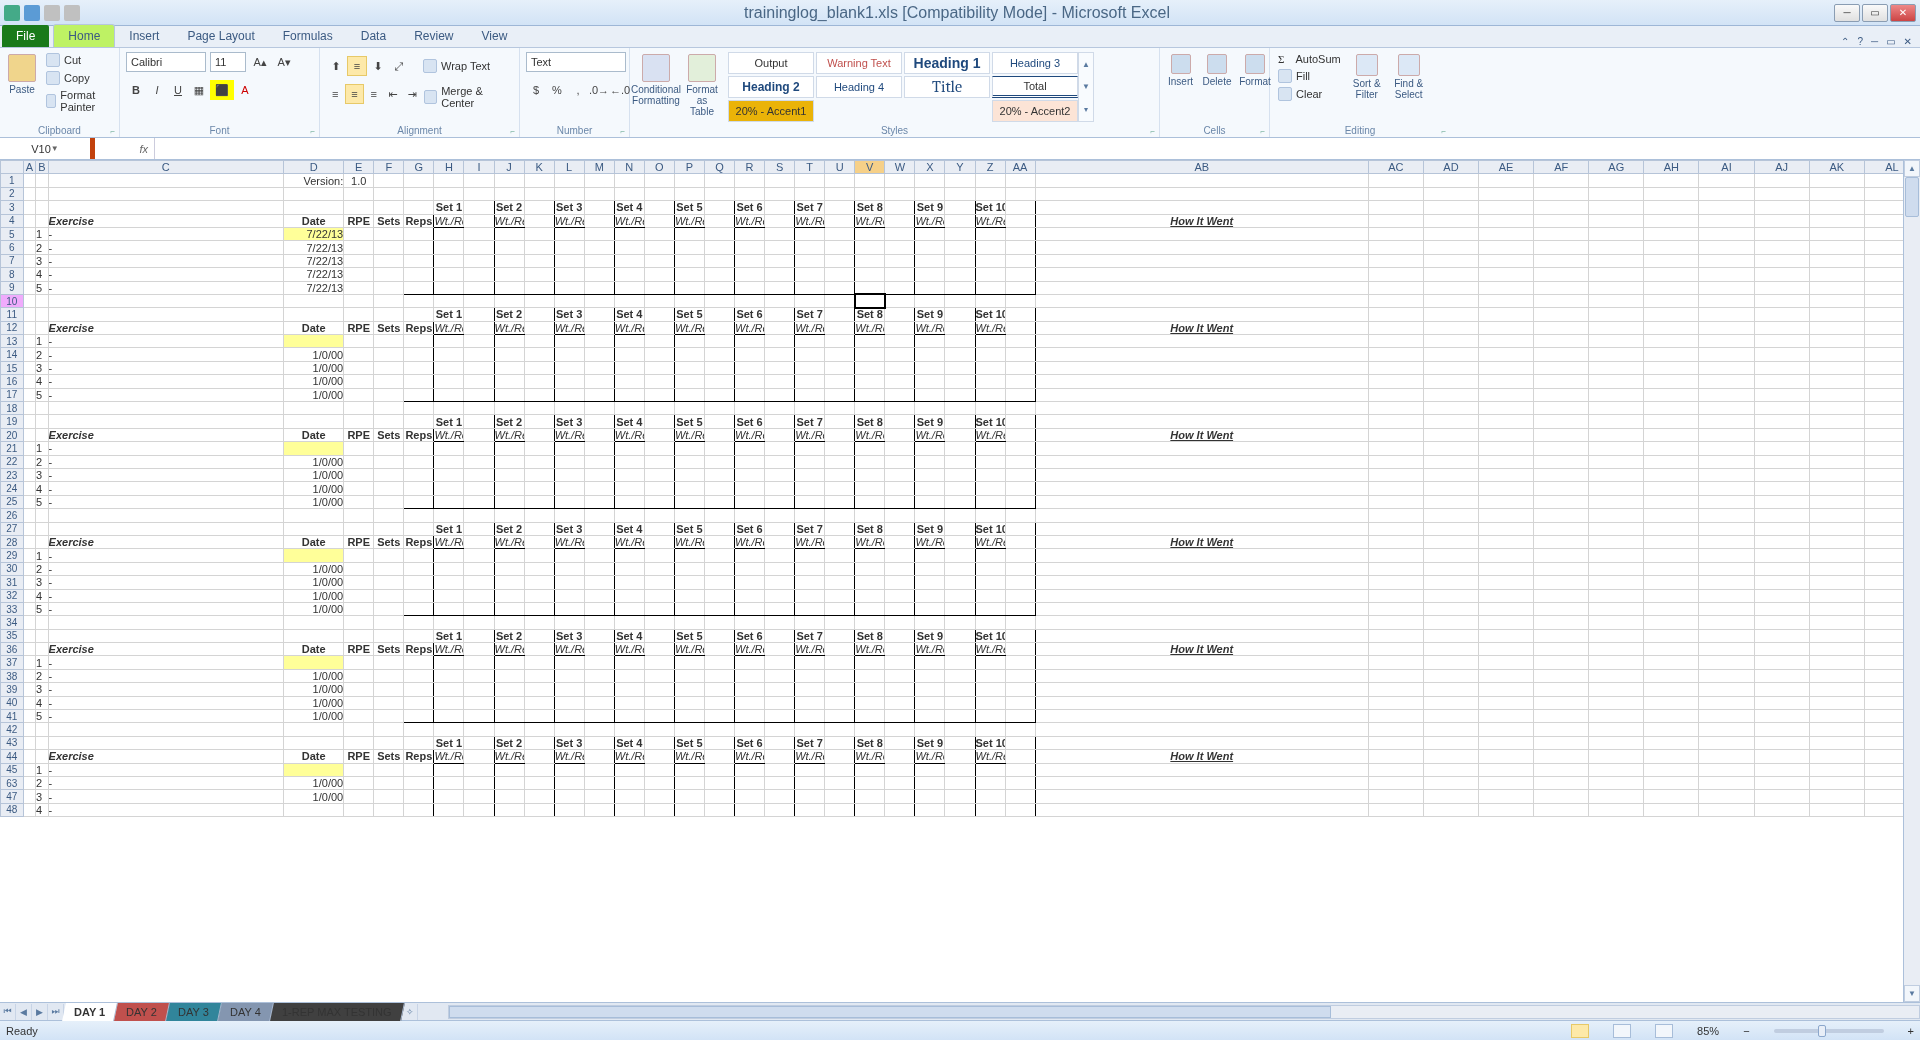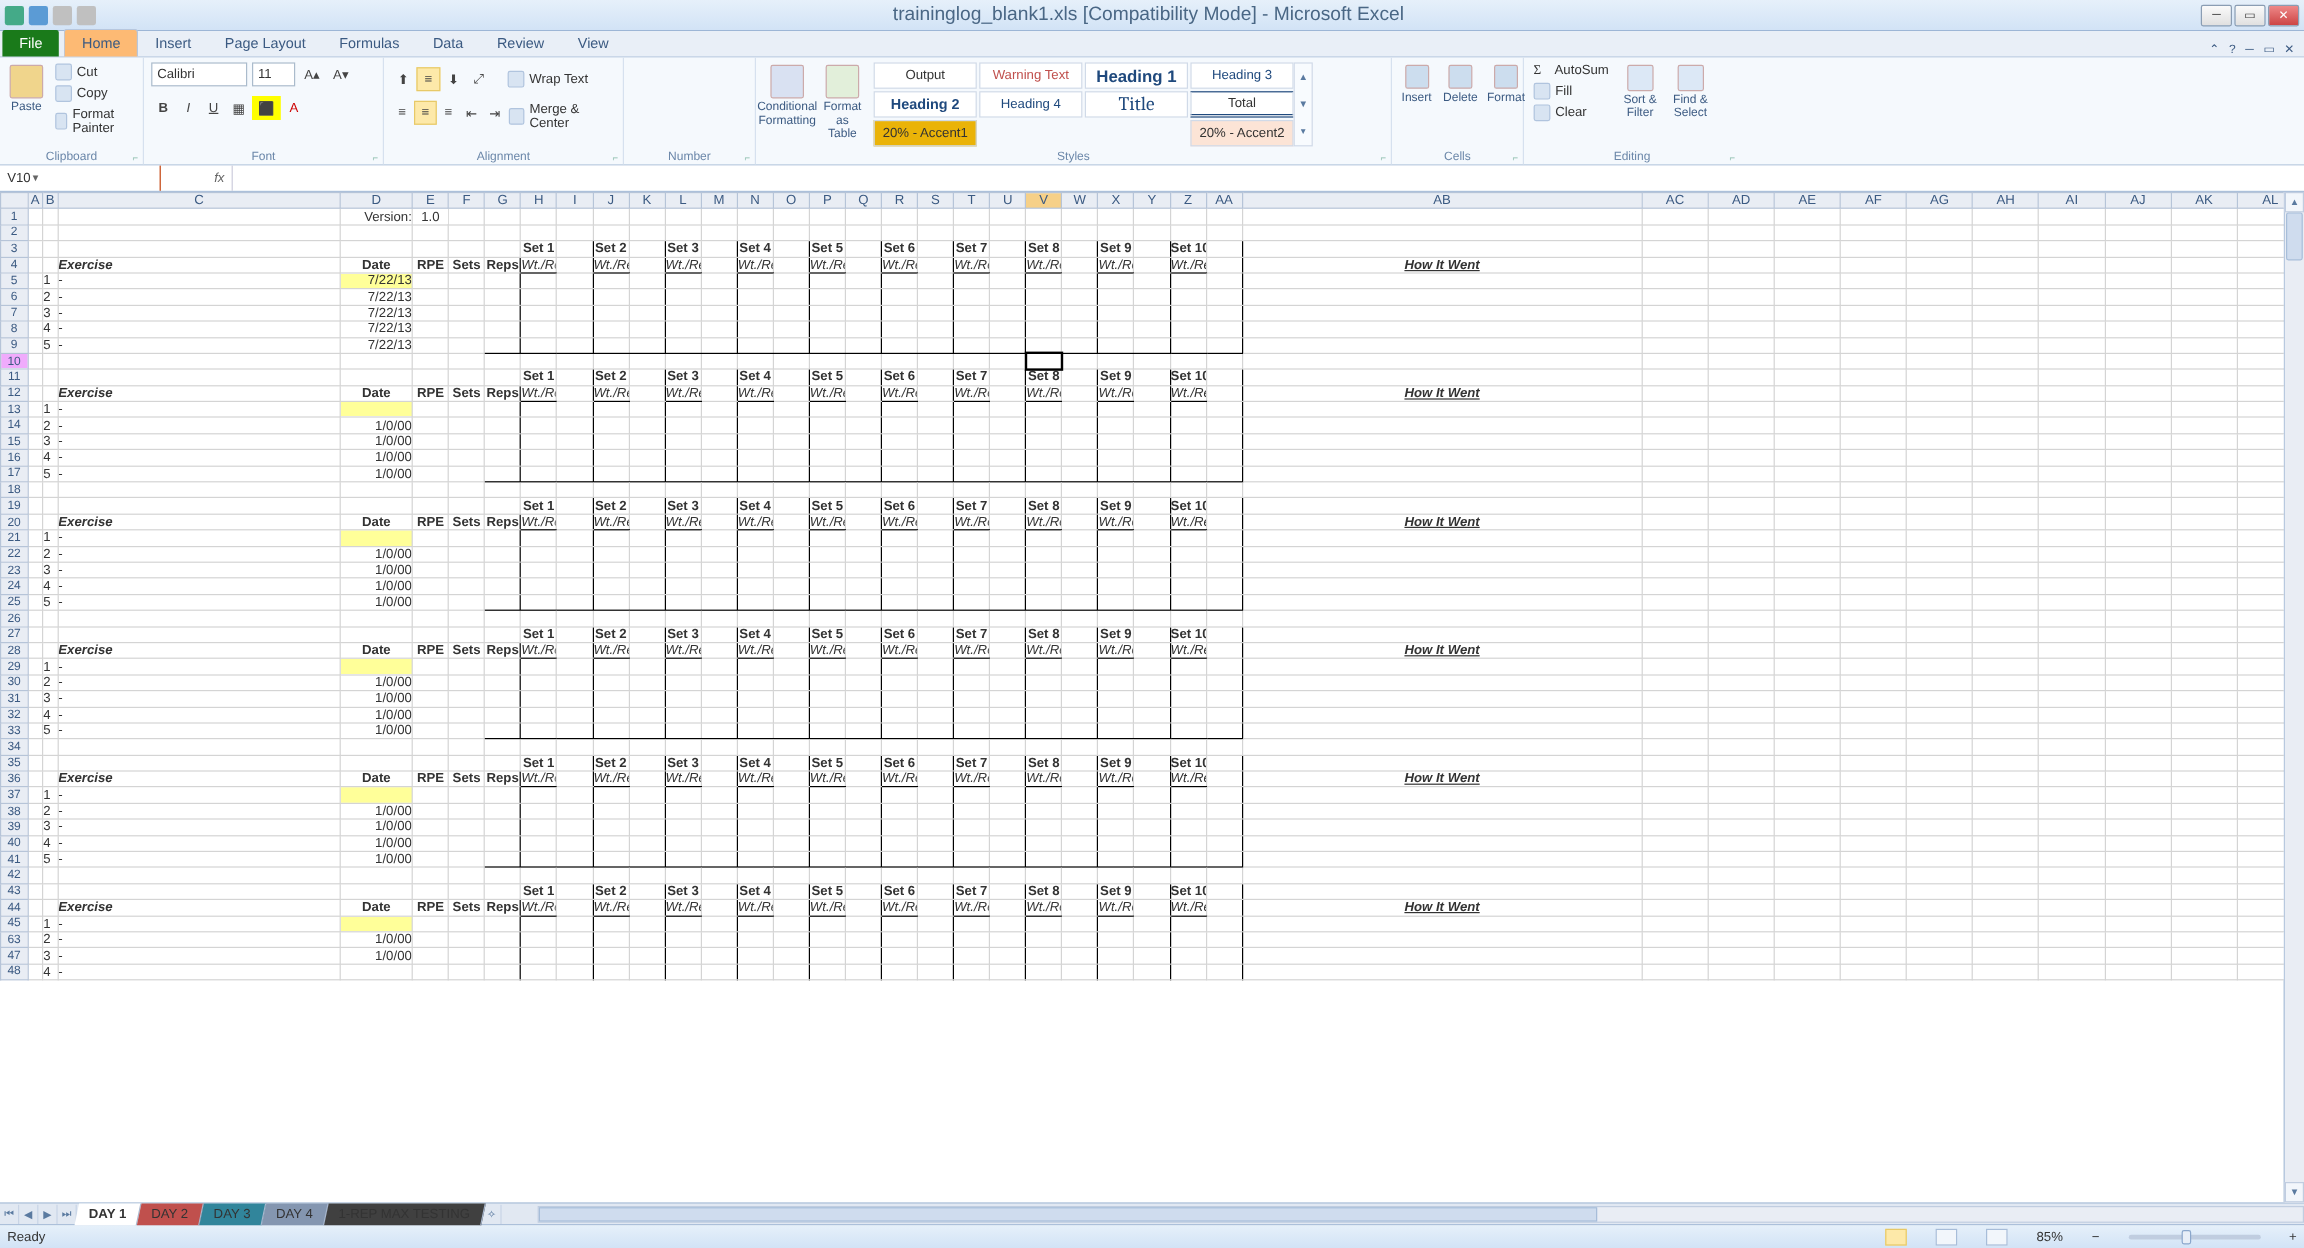--- a/index.html
+++ b/index.html
@@ -11,21 +11,21 @@
 .titlebar .qat-icon.save{background:#5b9bd5}
 .titlebar .qat-icon.undo{background:#c0c0c0}
 .titlebar .title{flex:1;text-align:center;color:#4a6785;font-size:16px}
 .titlebar .win-btns{display:flex;gap:2px}
 .titlebar .win-btn{width:26px;height:18px;background:linear-gradient(#fafafa,#e0e0e0);border:1px solid #8a9db3;border-radius:2px;display:flex;align-items:center;justify-content:center;font-size:10px}
 .titlebar .win-btn.close{background:linear-gradient(#e88,#c44);color:#fff}
 
 .ribbon-tabs{height:22px;background:#e9eff7;display:flex;align-items:flex-end;padding-left:2px;border-bottom:1px solid #b7c7de}
 .ribbon-tab{padding:4px 14px;color:#3b5a82;font-size:12px;cursor:default}
 .ribbon-tab.file{background:#1a7a1a;color:#fff;border-radius:2px 2px 0 0;margin-right:4px}
-.ribbon-tab.active{background:#fdba74;border:1px solid #b7c7de;border-bottom:none;border-radius:3px 3px 0 0}
+.ribbon-tab.active{background:#bef264;border:1px solid #b7c7de;border-bottom:none;border-radius:3px 3px 0 0}
 .ribbon-tabs .caret{margin-left:auto;margin-right:8px;display:flex;gap:8px;align-items:center}
 .ribbon-tabs .caret span{color:#3b5a82;font-size:10px}
 
 .ribbon{height:90px;background:#f5f9fd;border-bottom:1px solid #acc0da;display:flex}
 .rgroup{border-right:1px solid #d6e1ef;padding:2px 6px 0;display:flex;flex-direction:column;position:relative}
 .rgroup .glabel{position:absolute;bottom:1px;left:0;right:0;text-align:center;color:#6b87a9;font-size:10px}
 .rgroup .glabel::after{content:"⌐";position:absolute;right:4px;bottom:0;font-size:8px;color:#8ba}
 .rgroup-body{flex:1;display:flex;gap:6px;align-items:flex-start;padding-top:2px}
 .big-btn{width:40px;display:flex;flex-direction:column;align-items:center;gap:2px;padding:2px}
 .big-btn .bicon{width:28px;height:28px;background:#f0d58c;border:1px solid #caa;border-radius:2px}
@@ -47,21 +47,21 @@
 .style-cell.h3{color:#1f497d;font-weight:normal}
 .style-cell.h4{color:#1f497d}
 .style-cell.title{color:#1f497d;font-family:Cambria,serif;font-size:16px}
 .style-cell.total{border-top:1px solid #1f497d;border-bottom:3px double #1f497d}
 .style-cell.acc1{background:#eab308}
 .style-cell.acc2{background:#fce4d6}
 .style-arrow{width:16px;display:flex;flex-direction:column;justify-content:space-around;border:1px solid #d0dae8;background:#f8fbfe}
 .style-arrow span{font-size:8px;text-align:center;color:#5a7aa0}
 
 .formula-bar{height:22px;border-bottom:1px solid #acc0da;display:flex;align-items:stretch;background:#fff}
-.name-box{width:134px;border-right:1px solid #c2410c;display:flex;align-items:center;padding:0 6px;justify-content:flex-start}
+.name-box{width:95px;border-right:5px solid #c2410c;display:flex;align-items:center;padding:0 6px;justify-content:center}
 .name-box span.dd{font-size:8px;color:#666}
 .fx-label{width:60px;display:flex;align-items:center;justify-content:flex-end;padding-right:6px;font-style:italic;color:#666;border-right:1px solid #ccd}
 .formula-input{flex:1;padding:0 6px;display:flex;align-items:center}
 
 .sheet-area{position:relative;height:calc(1040px - 26px - 22px - 90px - 22px - 18px - 20px);display:flex}
 .grid-wrap{flex:1;overflow:hidden;position:relative}
 table.grid{border-collapse:collapse;table-layout:fixed;width:1920px}
 table.grid th,table.grid td{border:1px solid #d4d4d4;height:13.4px;font-size:11px;padding:0;white-space:nowrap;overflow:hidden}
 table.grid th{background:#e9edf4;color:#3b5a82;font-weight:normal;text-align:center;border-color:#b6c4d8}
 table.grid th.rowh{width:18px;background:#e9edf4;text-align:center;font-size:10px}
@@ -217,20 +217,30 @@
         <div class="small-item">
             <div class="sicon"></div>
             <span>Merge &amp; Center</span>
           </div>
       </div>
     </div>
     <div class="glabel">Alignment</div>
   </div>
 
   <div class="rgroup" style="width:110px">
+    <div class="rgroup-body" style="flex-direction:column;gap:4px">
+      <input class="font-select" style="width: 100px;" value="Text">
+      <div class="btn-row">
+        <div class="rbtn">$</div>
+        <div class="rbtn">%</div>
+        <div class="rbtn">,</div>
+        <div class="rbtn">.0→</div>
+        <div class="rbtn">←.0</div>
+      </div>
+    </div>
     <div class="glabel">Number</div>
   </div>
 
   <div class="rgroup" style="width:530px">
     <div class="rgroup-body">
       <div class="big-btn">
           <div class="bicon" style="background:#d9e1f2"></div>
           <div class="blabel">Conditional Formatting</div>
         </div>
       <div class="big-btn">

